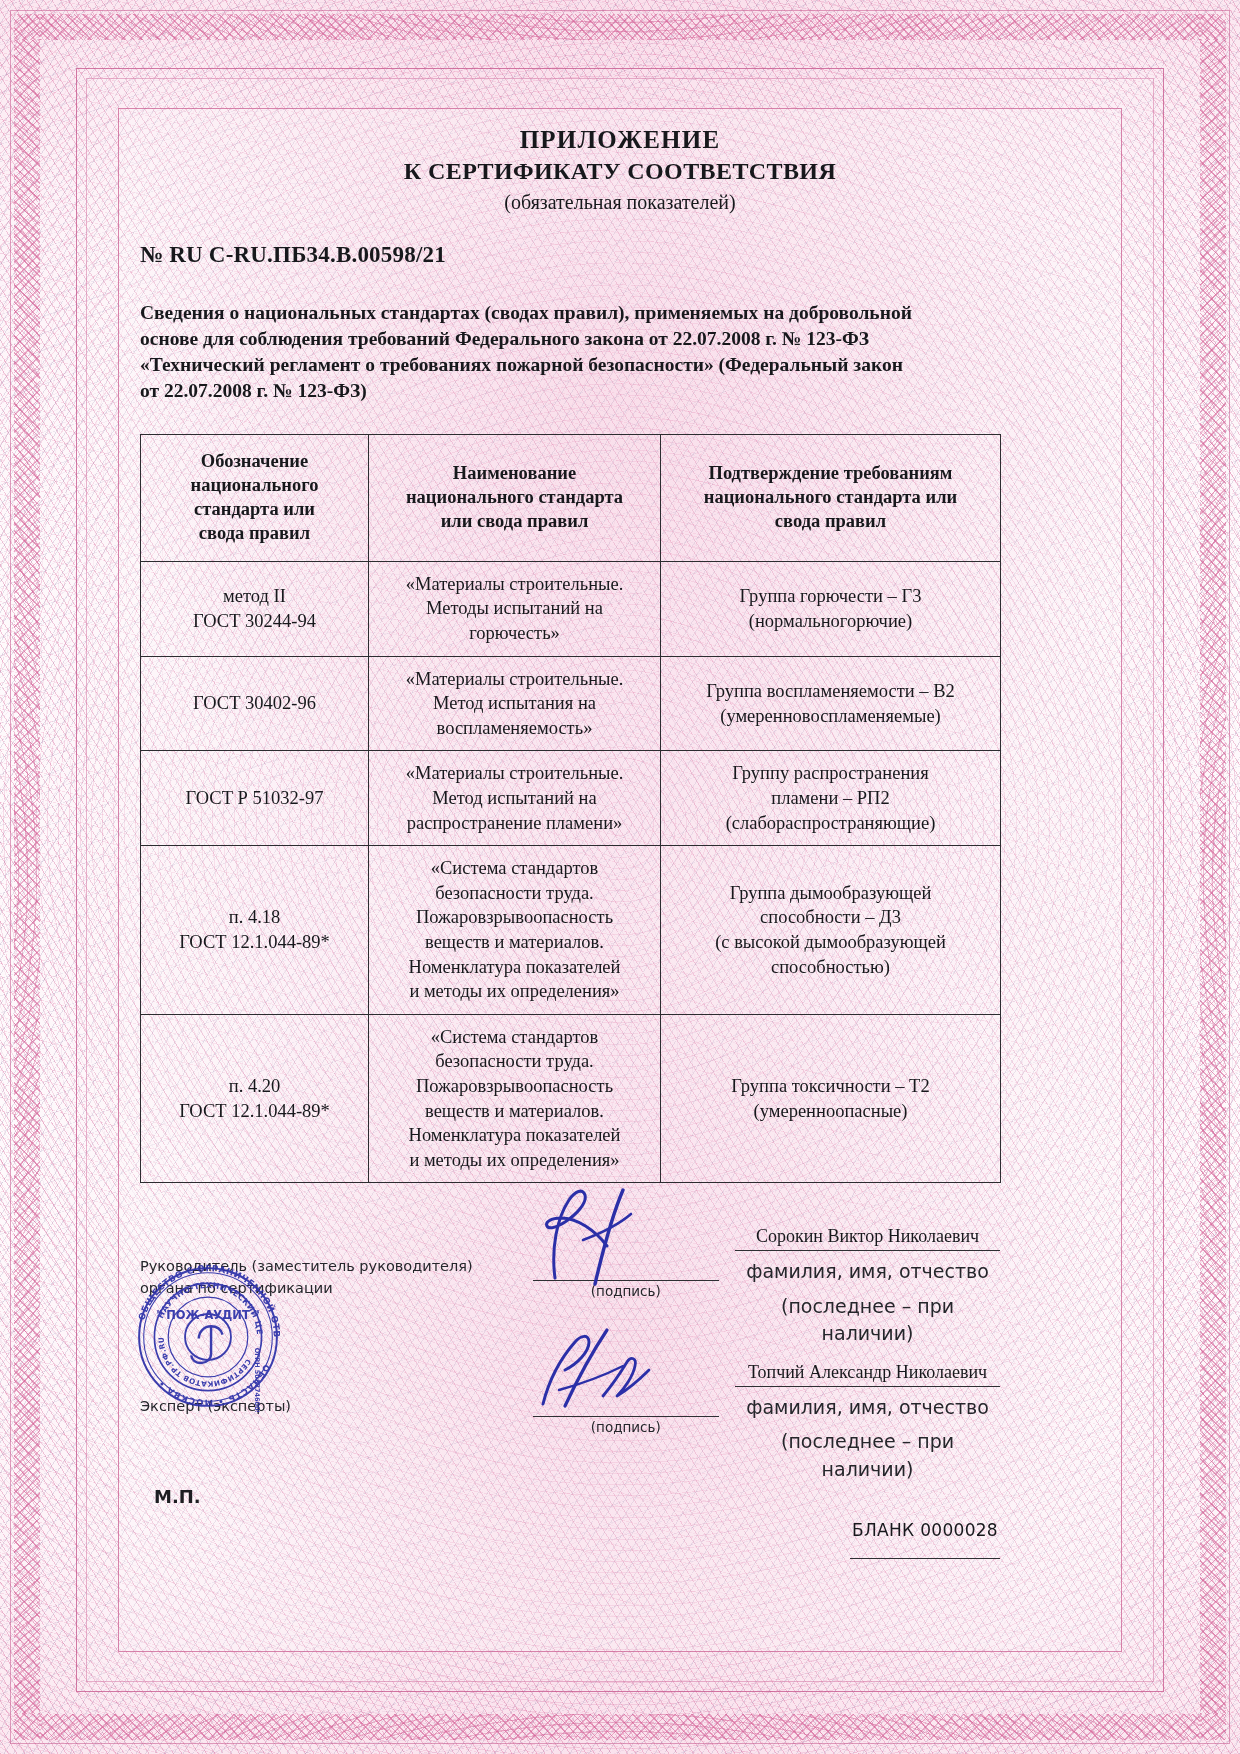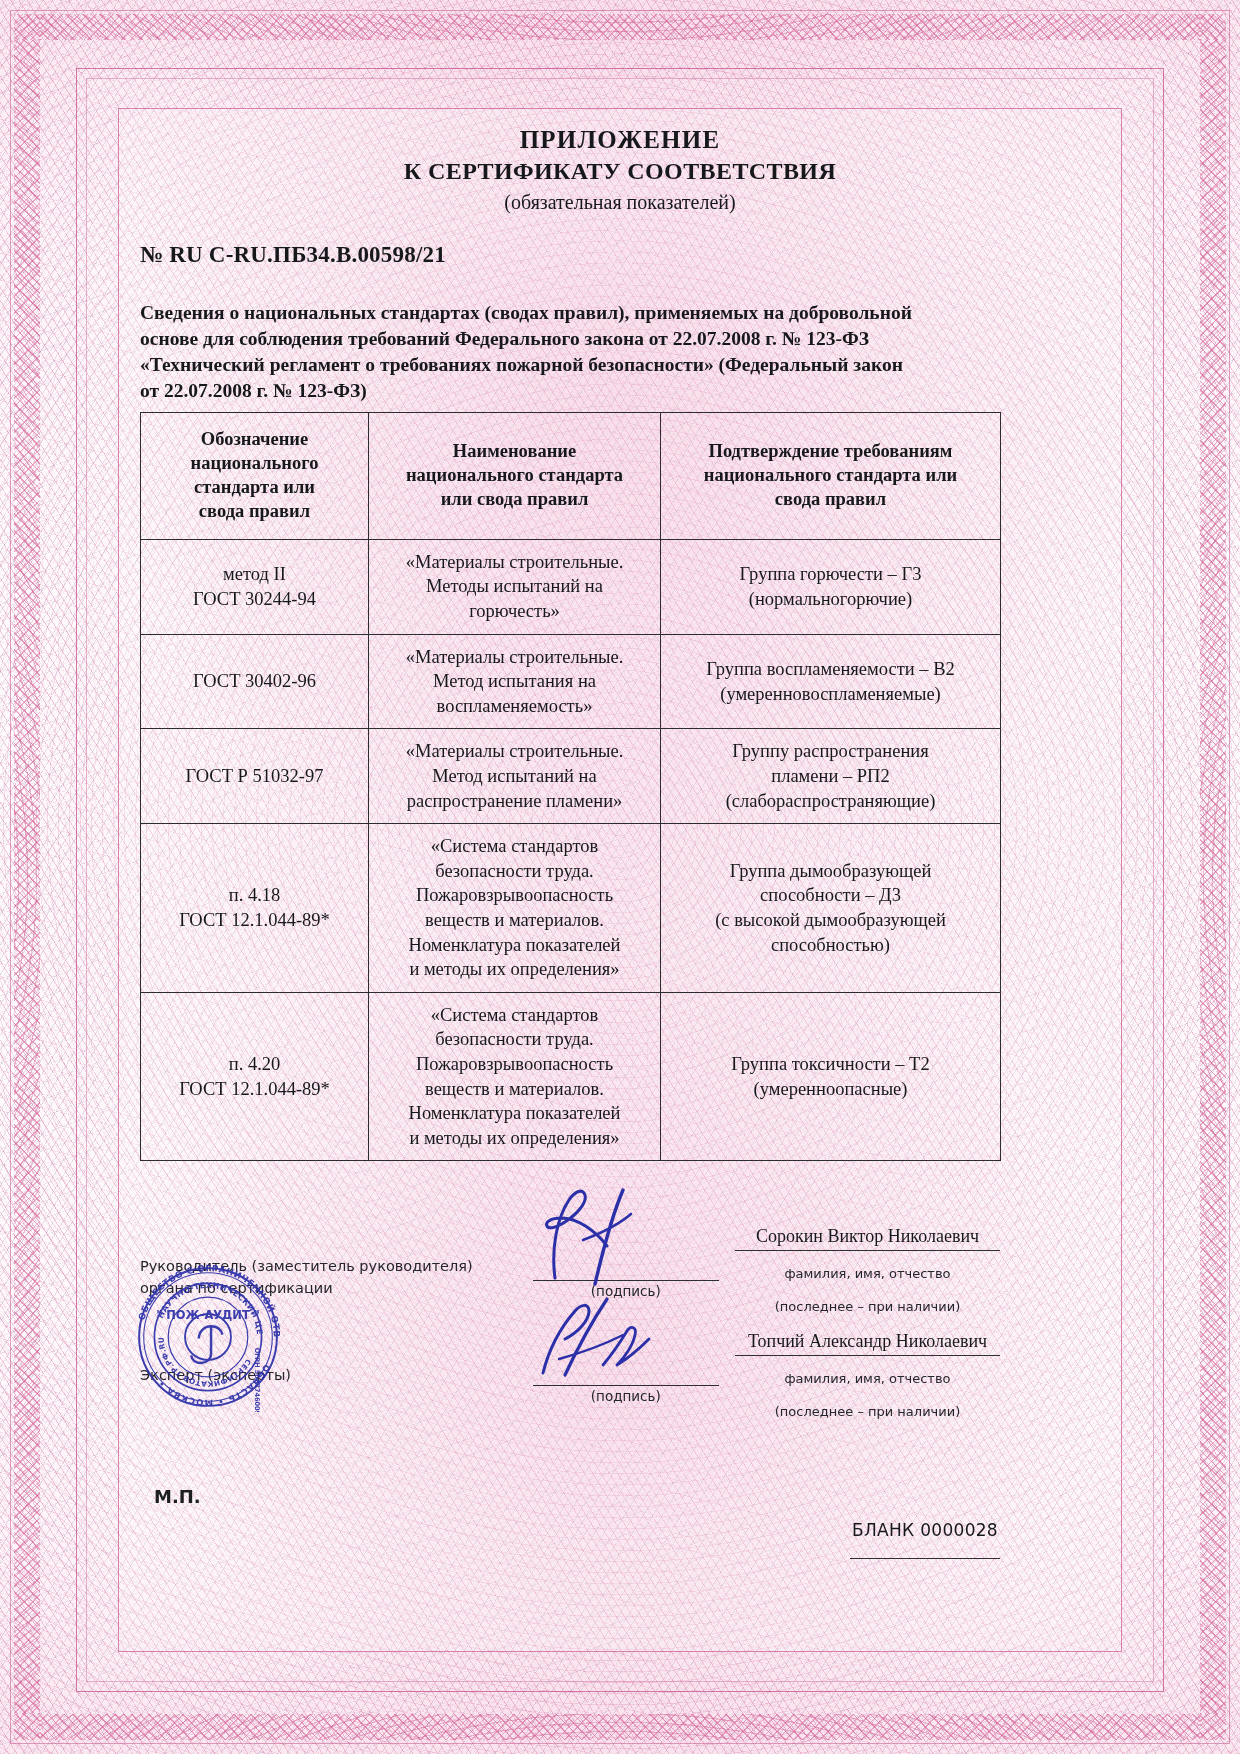--- a/index.html
+++ b/index.html
@@ -159,21 +159,21 @@
 
   .intro {
     margin: 32px 0 0 0;
     font-size: 19.5px;
     line-height: 1.33;
     text-align: left;
   }
   .intro div { white-space: nowrap; font-weight: bold; }
 
   table.std {
-    margin: 8px 0 0 0;
+    margin: 30px 0 0 0;
     width: 860px;
     border-collapse: collapse;
     table-layout: fixed;
   }
   table.std th, table.std td {
     border: 1.3px solid #2c2c30;
     vertical-align: middle;
     text-align: center;
     padding: 10px 6px;
   }
@@ -237,23 +237,23 @@
     text-align: center;
   }
   .sig-name {
     font-family: "Liberation Serif", "DejaVu Serif", serif;
     font-size: 18px;
     border-bottom: 1.1px solid #2e2f33;
     padding-bottom: 3px;
     white-space: nowrap;
   }
   .sig-sub {
-    font-size: 13px;
+    font-size: 19px;
     line-height: 1.45;
-    margin-top: 14px;
+    margin-top: 7px;
     color: #25262b;
   }
   .sig-row-2 { margin-top: 14px; }
   .sig-row-2 .sig-label-col { padding-top: 34px; }
 
   .mp {
     position: absolute;
     left: 14px;
     top: 266px;
     font-family: "DejaVu Sans", "Liberation Sans", sans-serif;

